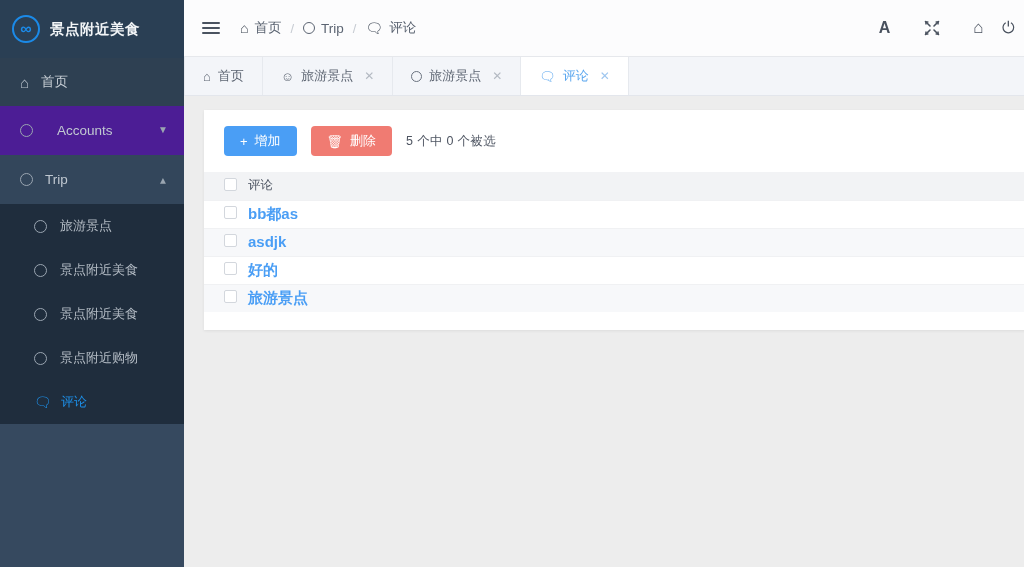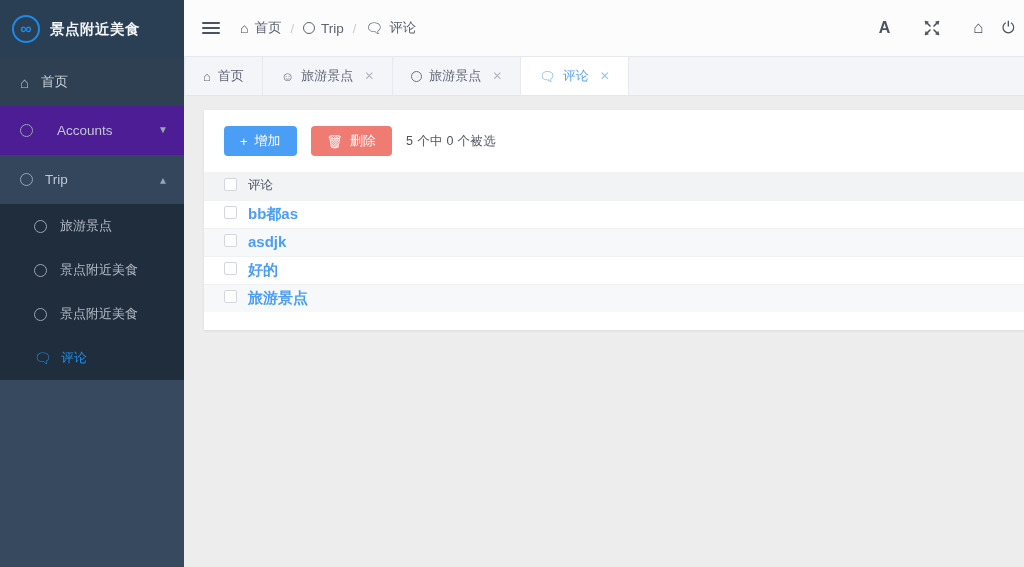--- a/index.html
+++ b/index.html
@@ -229,20 +229,24 @@
         <span class="circ"></span>
         <span>旅游景点</span>
       </div>
       <div class="sub-item">
         <span class="circ"></span>
         <span>景点附近美食</span>
       </div>
       <div class="sub-item">
         <span class="circ"></span>
         <span>景点附近美食</span>
+      </div>
+      <div class="sub-item">
+        <span class="circ"></span>
+        <span>景点附近购物</span>
       </div>
       <div class="sub-item active">
         <span class="chat-ico">🗨</span>
         <span>评论</span>
       </div>
     </div>
 
     <div class="sidebar-rest"></div>
   </aside>
 

